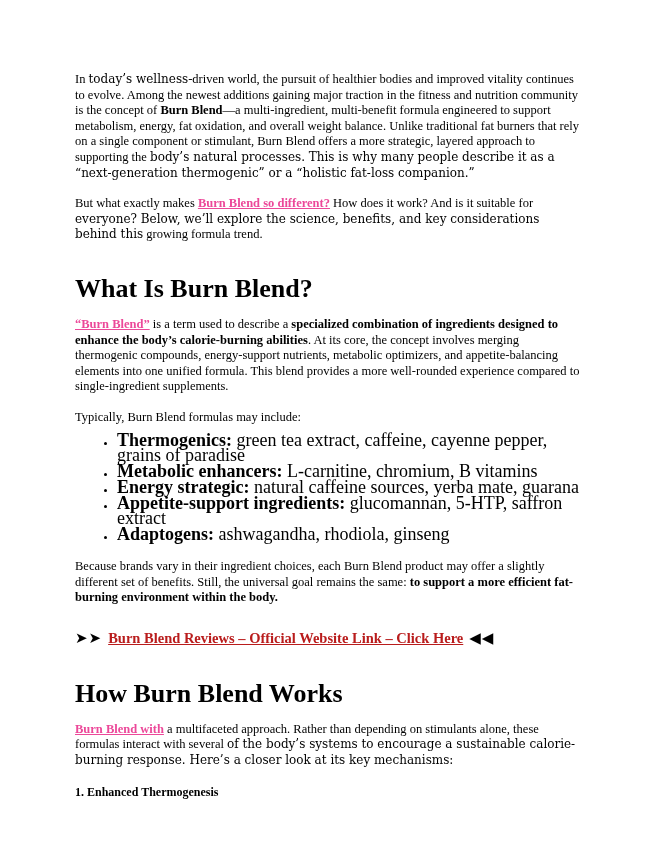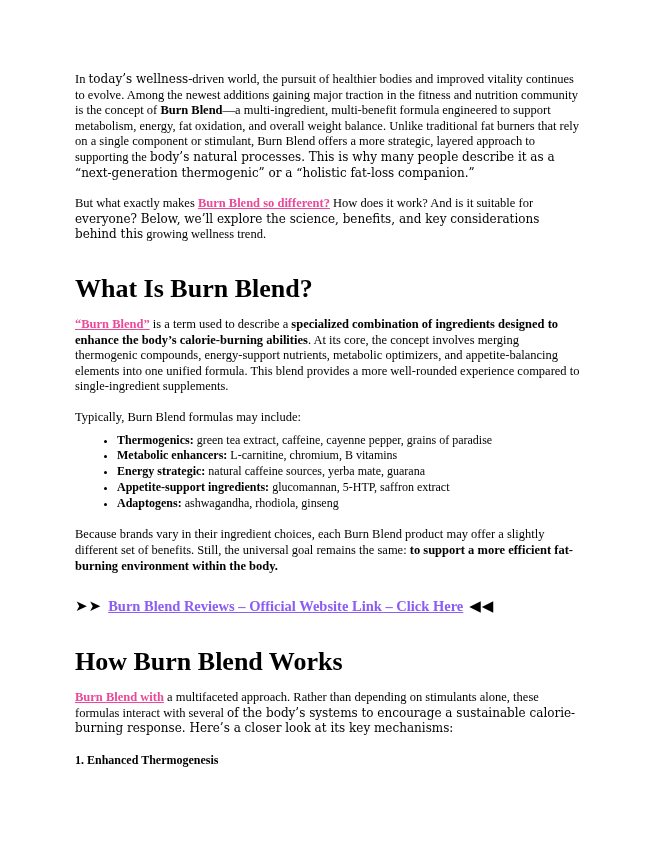--- a/index.html
+++ b/index.html
@@ -35,56 +35,56 @@
     font-weight: bold;
     margin: 34px 0 16px 0;
   }
   .list-intro { margin-bottom: 7px; }
   ul {
     margin: 0 0 16px 0;
     padding: 0 0 0 42px;
     list-style: disc outside;
   }
   li {
-    font-size: 12px;
+    font-size: 18px;
     line-height: 15.8px;
   }
   li::marker { font-size: 11px; }
   .cta {
     margin: 22px 0 0 0;
     font-size: 14.5px;
     line-height: 20px;
     font-weight: bold;
     white-space: nowrap;
   }
   .cta .arrows {
     font-family: "DejaVu Sans", sans-serif;
     font-size: 15px;
     color: #000000;
     letter-spacing: 1px;
   }
   .cta a {
-    color: #8b5cf6;
+    color: #b91c1c;
     margin: 0 6px;
   }
   h3 {
     font-size: 12px;
     line-height: 17px;
     font-weight: bold;
     margin: 15px 0 0 0;
   }
 </style>
 </head>
 <body>
 
 <div class="page">
 
   <p><span>In </span><span class="alt">today’s wellness</span><span>-driven world, the pursuit of healthier bodies and improved vitality continues to evolve. Among the newest additions gaining major traction in the fitness and nutrition community is the concept of </span><span class="b">Burn Blend</span><span>—a multi-ingredient, multi-benefit formula engineered to support metabolism, energy, fat oxidation, and overall weight balance. Unlike traditional fat burners that rely on a single component or stimulant, Burn Blend offers a more strategic, layered approach to supporting the </span><span class="alt">body’s natural processes. This is why many people describe it as a “next-generation thermogenic” or a “holistic fat-loss companion.”</span></p>
 
-  <p><span>But what exactly makes </span><a href="#" class="b link">Burn Blend so different?</a><span> How does it work? And is it suitable for </span><span class="alt">everyone? Below, we’ll explore the science, benefits, and key considerations behind this</span><span> growing wellness trend.</span></p>
+  <p><span>But what exactly makes </span><a href="#" class="b link">Burn Blend so different?</a><span> How does it work? And is it suitable for </span><span class="alt">everyone? Below, we’ll explore the science, benefits, and key considerations behind this</span><span> growing formula trend.</span></p>
 
   <h1>What Is Burn Blend?</h1>
 
   <p><a href="#" class="b link">“Burn Blend”</a><span> is a term used to describe a </span><span class="b">specialized combination of ingredients designed to enhance the body’s calorie-burning abilities</span><span>. At its core, the concept involves merging thermogenic compounds, energy-support nutrients, metabolic optimizers, and appetite-balancing elements into one unified formula. This blend provides a more well-rounded experience compared to single-ingredient supplements.</span></p>
 
   <p class="list-intro">Typically, Burn Blend formulas may include:</p>
 
   <ul>
     <li><span class="b">Thermogenics:</span><span> green tea extract, caffeine, cayenne pepper, grains of paradise</span></li>
     <li><span class="b">Metabolic enhancers:</span><span> L-carnitine, chromium, B vitamins</span></li>

